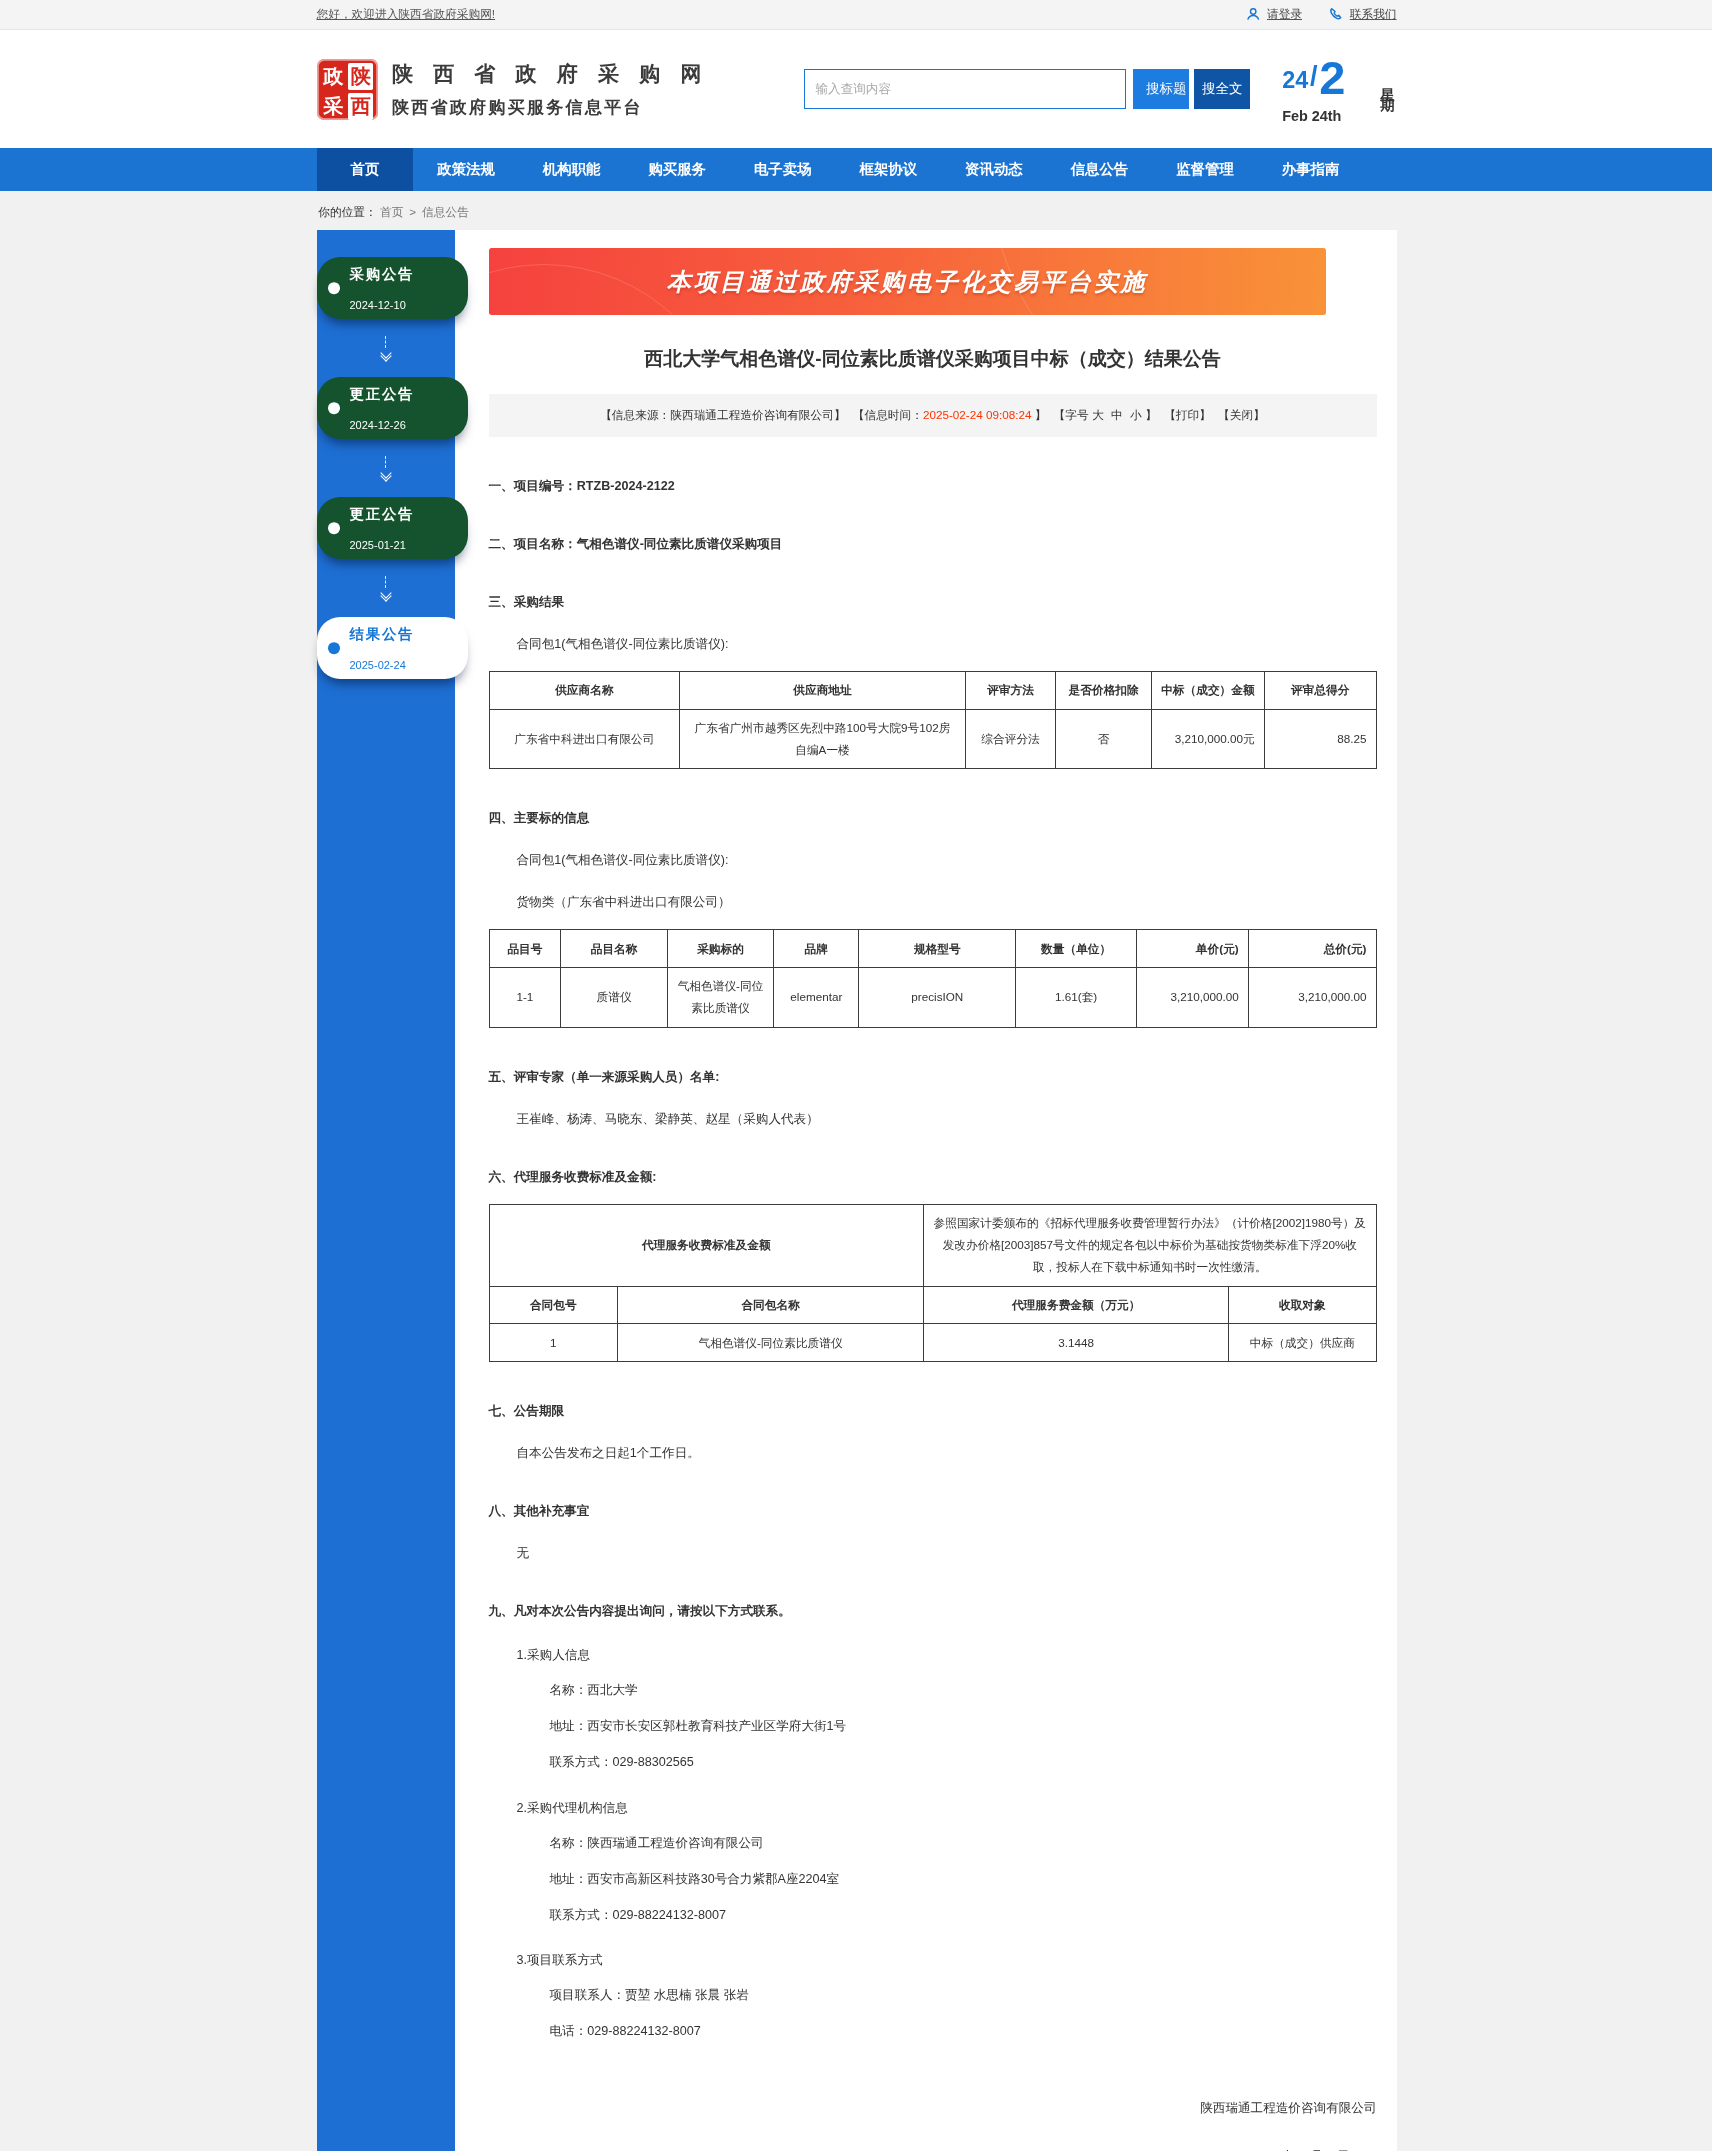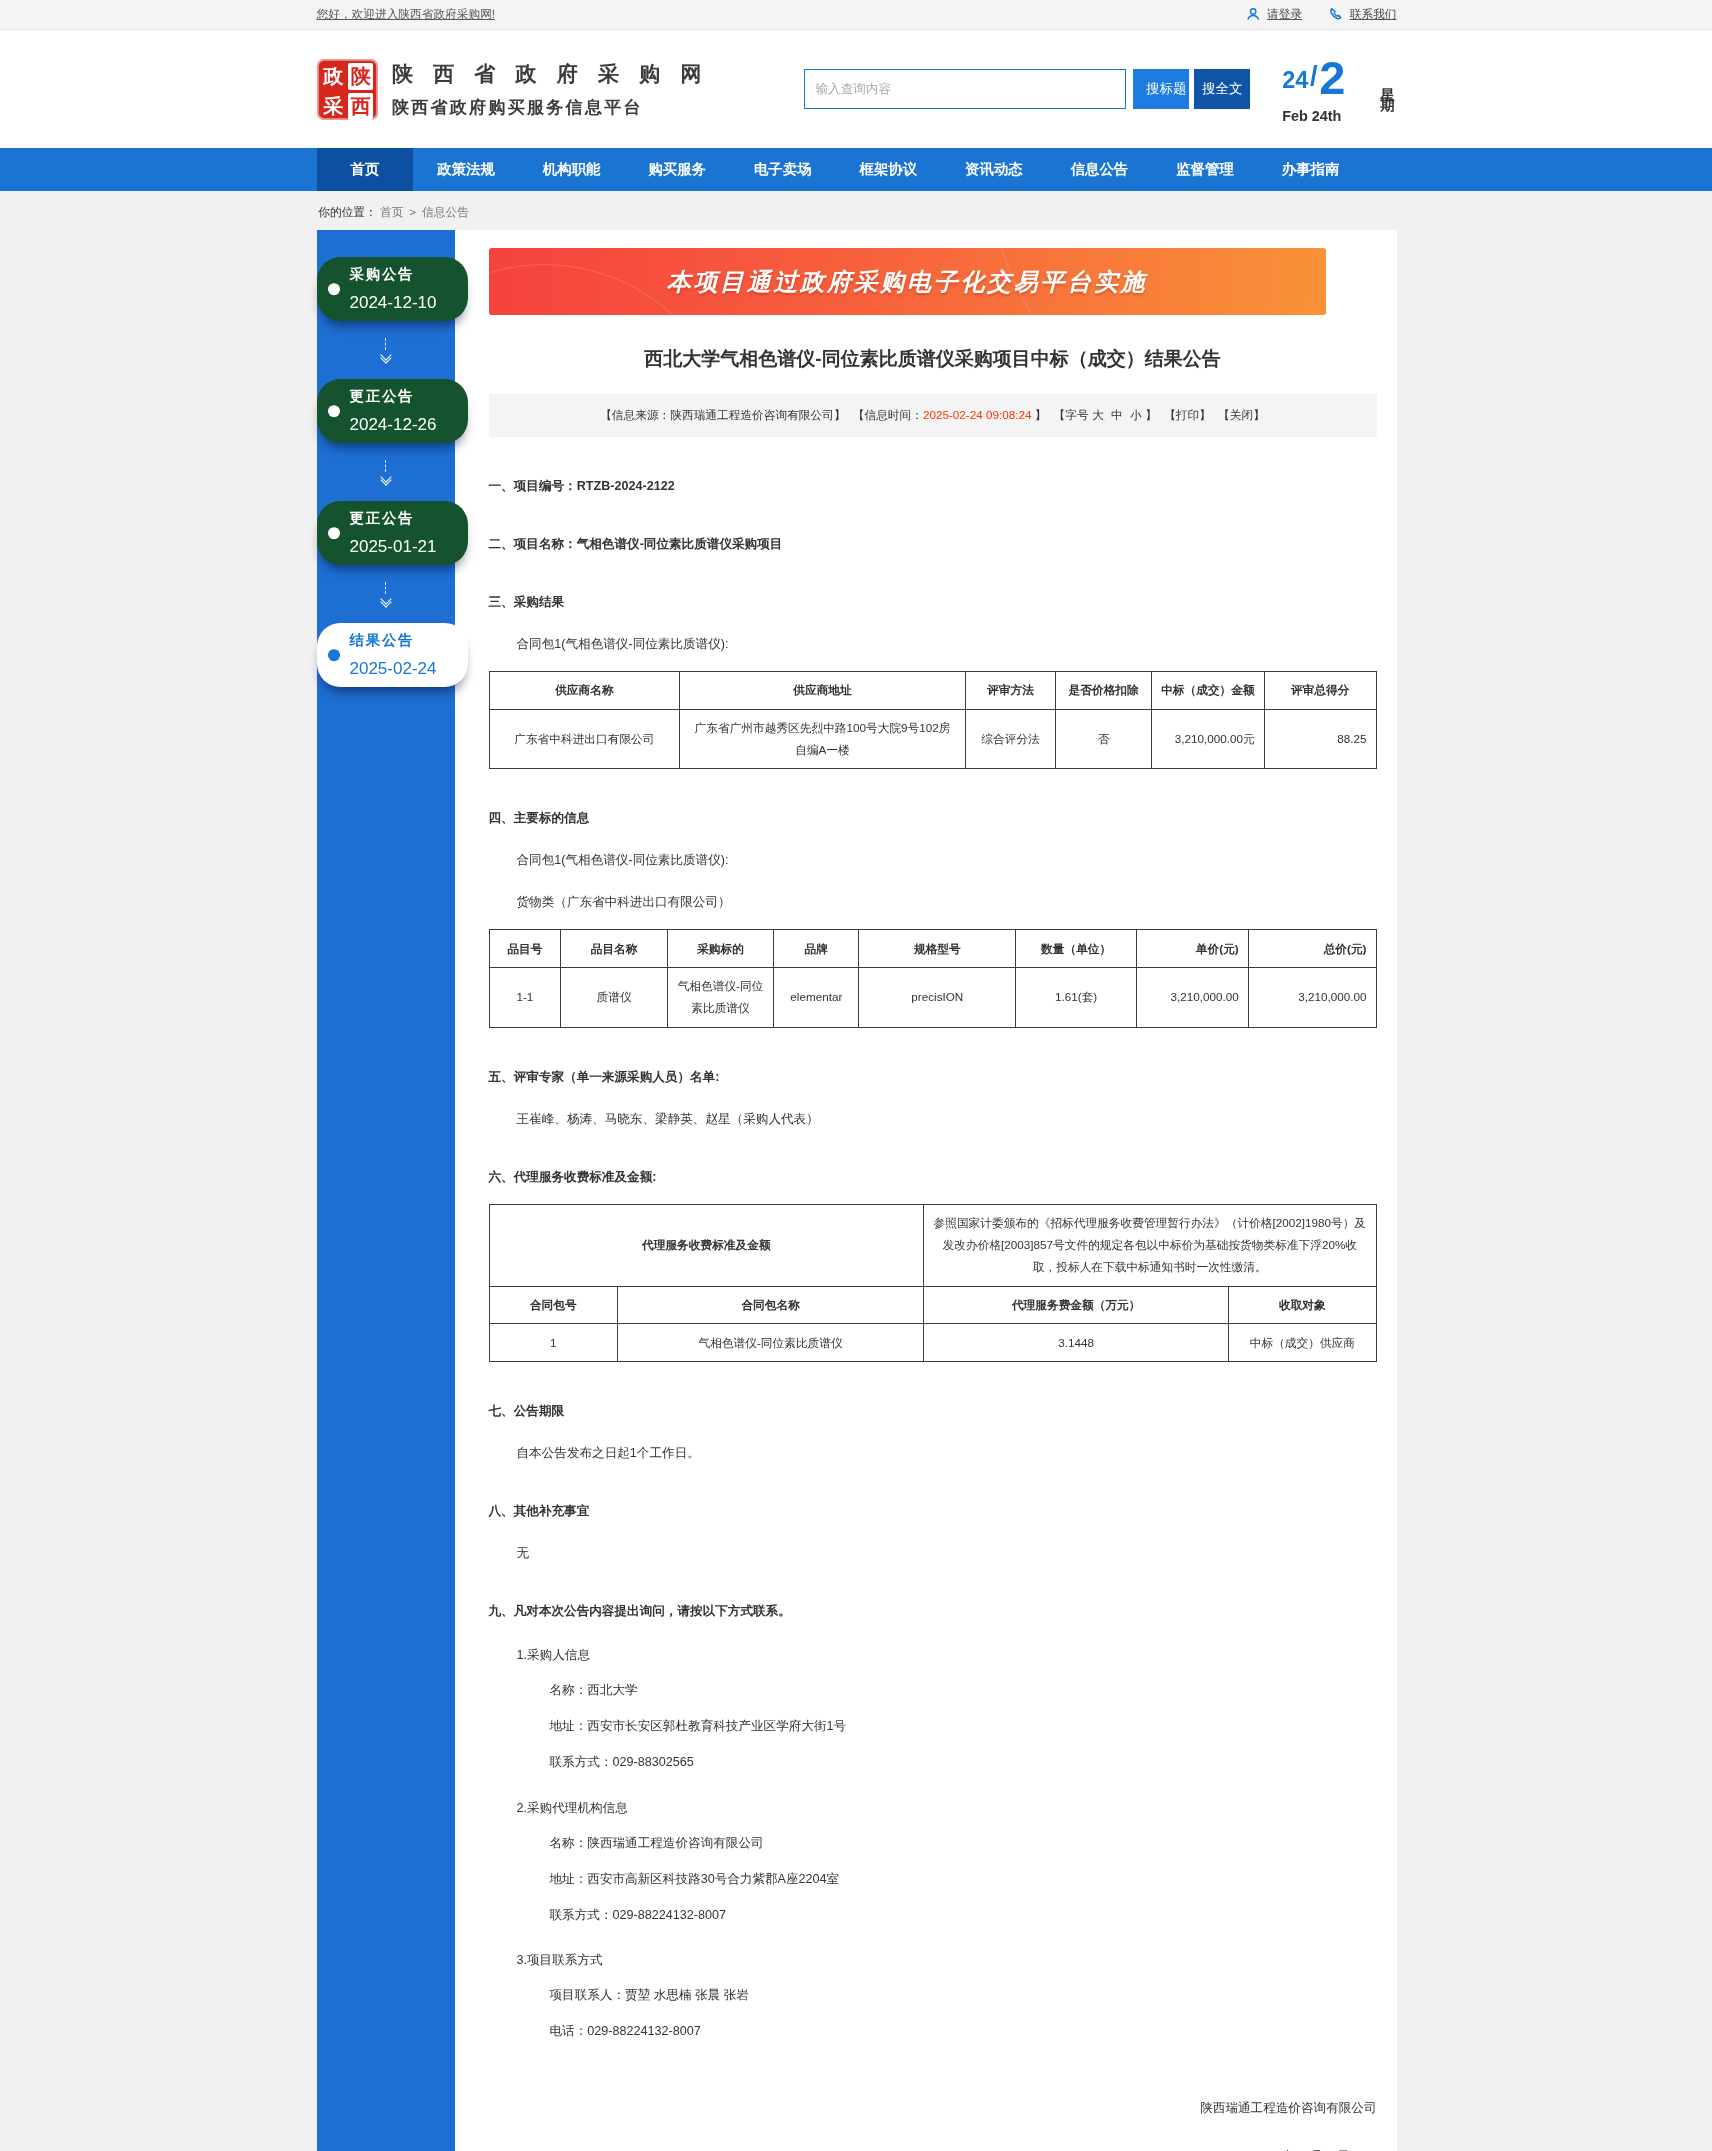--- a/index.html
+++ b/index.html
@@ -56,21 +56,21 @@
   .breadcrumb .sep { color: #777; margin: 0 2.7px; }
   .main-flex { display: flex; align-items: stretch; }
 
   
   .sidebar { width: 138px; flex: 0 0 138px; background: #1e6fd3; padding-top: 27px; }
   .tl-pill { position: relative; width: 151px; background: #14532d; border-radius: 23.4px; padding: 8px 9px 8px 33px;
              color: #fff; box-shadow: 0 9px 10.8px -4.5px rgba(0,20,60,.55); display: block; }
   .tl-pill::before { content: ""; position: absolute; left: 11.7px; top: 50%; transform: translateY(-50%);
                      width: 11.7px; height: 11.7px; border-radius: 50%; background: #fff; }
   .tl-title { font-size: 14.4px; font-weight: bold; letter-spacing: 1.8px; }
-  .tl-date { font-size: 17px; margin-top: 9px; }
+  .tl-date { font-size: 11px; margin-top: 15px; }
   .tl-pill.active { background: #fff; color: #1777d7; }
   .tl-pill.active::before { background: #1777d7; }
   .tl-arrow { height: 58px; display: flex; flex-direction: column; align-items: center; justify-content: center; }
   .tl-tail { height: 11.7px; border-left: 1.8px dashed rgba(255,255,255,.85); margin-bottom: 5.4px; }
   .tl-chev { width: 8px; height: 8px; border-right: 1.8px solid #fff; border-bottom: 1.8px solid #fff;
              transform: rotate(45deg); margin-top: -4.5px; }
 
   
   .content { flex: 1; background: #fff; padding: 18px 20px 81px 34px; font-size: 12.6px; }
   .banner { width: 837px; height: 67px; border-radius: 2.7px; position: relative; overflow: hidden;

